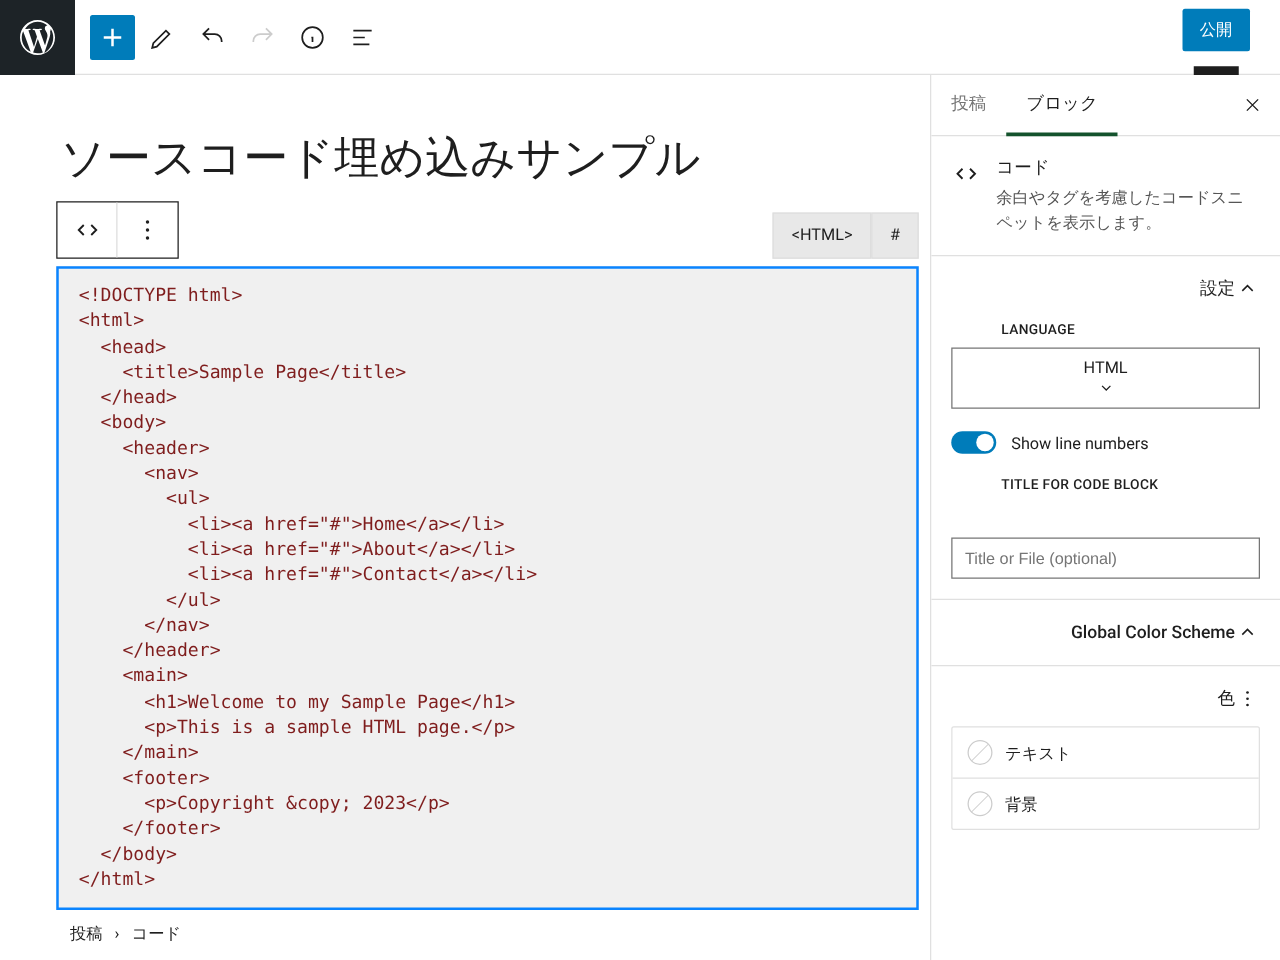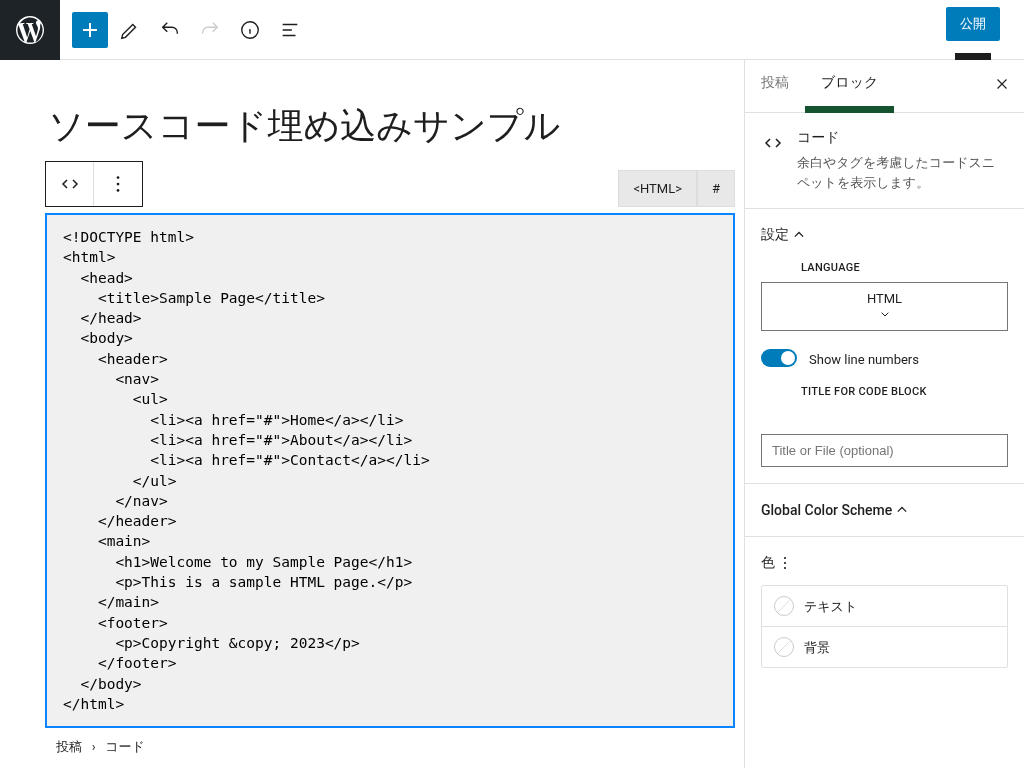--- a/index.html
+++ b/index.html
@@ -17,33 +17,33 @@
 .settings-btn { width: 36px; height: 36px; background: #1e1e1e; color: #fff; display: flex; align-items: center; justify-content: center; cursor: pointer; }
 .more-btn { width: 36px; height: 36px; display: flex; align-items: center; justify-content: center; cursor: pointer; }
 .main { display: flex; height: calc(768px - 60px); }
 .editor { flex: 1; padding: 0 0 0 0; overflow-y: auto; position: relative; margin-left: 36px; }
 .title { font-size: 36px; font-weight: 400; padding: 40px 12px 10px 12px; font-family: "Noto Serif", serif; }
 .block-toolbar { display: inline-flex; border: 1px solid #1e1e1e; background: #fff; margin-left: 9px; }
 .block-toolbar .tb { width: 48px; height: 44px; display: flex; align-items: center; justify-content: center; border-right: 1px solid #ddd; cursor: pointer; }
 .block-toolbar .tb:last-child { border-right: none; }
 .code-tabs { float: right; display: flex; margin-right: 0; }
 .code-tab { padding: 10px 14px; background: #e8e8e8; border: 1px solid #ddd; cursor: pointer; font-size: 13px; }
-.code-block { margin: 6px 9px 0 9px; border: 2px solid #0a84ff; background: #f0f0f0; padding: 12px 16px; font-family: Menlo, Consolas, monaco, monospace; font-size: 14.5px; line-height: 1.4; white-space: pre; color: #000000; overflow-x: auto; }
+.code-block { margin: 6px 9px 0 9px; border: 2px solid #0a84ff; background: #f0f0f0; padding: 12px 16px; font-family: Menlo, Consolas, monaco, monospace; font-size: 14.5px; line-height: 1.4; white-space: pre; color: #7f1d1d; overflow-x: auto; }
 .breadcrumb { position: absolute; bottom: 4px; left: 0; padding: 8px 20px; font-size: 13px; color: #1e1e1e; background: #fff; }
 .sidebar { width: 280px; border-left: 1px solid #e0e0e0; background: #fff; overflow-y: auto; }
 .tabs { display: flex; border-bottom: 1px solid #e0e0e0; position: relative; }
 .tab { padding: 14px 16px; font-size: 14px; cursor: pointer; color: #757575; }
-.tab.active { color: #1e1e1e; border-bottom: 7px solid #14532d; margin-bottom: -1px; font-weight: 500; }
+.tab.active { color: #1e1e1e; border-bottom: 3px solid #14532d; margin-bottom: -1px; font-weight: 500; }
 .close-x { position: absolute; right: 8px; top: 10px; width: 28px; height: 28px; display: flex; align-items: center; justify-content: center; cursor: pointer; }
 .panel { padding: 16px; border-bottom: 1px solid #e0e0e0; }
 .block-header { display: flex; gap: 12px; align-items: flex-start; }
 .block-header .bi { width: 24px; height: 24px; flex-shrink: 0; margin-top: 2px; }
 .block-header .bt { font-weight: 500; font-size: 14px; margin-bottom: 6px; }
 .block-header .bd { font-size: 13px; color: #555; line-height: 1.5; }
-.panel-head { display: flex; justify-content: flex-start; align-items: center; cursor: pointer; font-weight: 500; font-size: 14px; }
+.panel-head { display: flex; justify-content: flex-end; align-items: center; cursor: pointer; font-weight: 500; font-size: 14px; }
 .field-label { font-size: 11px; font-weight: 500; text-transform: uppercase; color: #1e1e1e; margin-bottom: 8px; letter-spacing: 0.3px; padding-left: 40px; }
 .select-box { width: 100%; padding: 8px 10px; border: 1px solid #757575; font-size: 13px; background: #fff; display: flex; justify-content: space-between; align-items: center; cursor: pointer; flex-direction: column; }
 .toggle-row { display: flex; align-items: flex-end; gap: 12px; margin-top: 18px; }
 .toggle { width: 36px; height: 18px; background: #007cba; border-radius: 9px; position: relative; cursor: pointer; }
 .toggle::after { content: ''; position: absolute; right: 2px; top: 2px; width: 14px; height: 14px; background: #fff; border-radius: 50%; }
 .text-input { width: 100%; padding: 8px 10px; border: 1px solid #757575; font-size: 13px; margin-top: 28px; }
 .text-input::placeholder { color: #757575; }
 .color-list { border: 1px solid #e0e0e0; border-radius: 2px; margin-top: 12px; }
 .color-item { display: flex; align-items: flex-end; gap: 10px; padding: 10px 12px; border-bottom: 1px solid #e0e0e0; cursor: pointer; }
 .color-item:last-child { border-bottom: none; }

